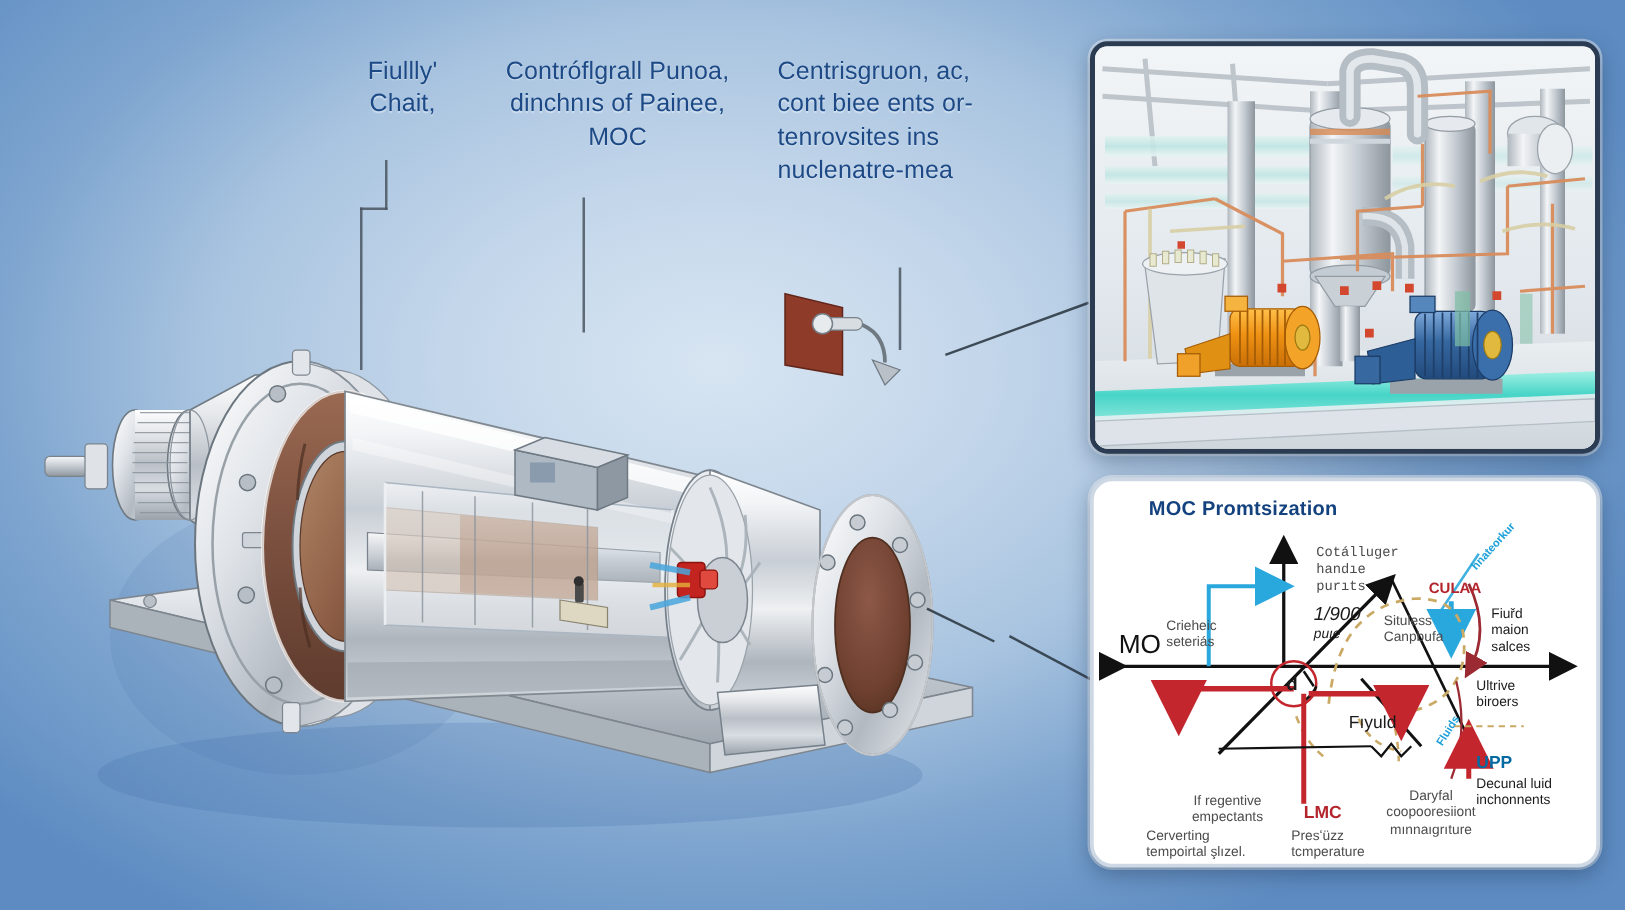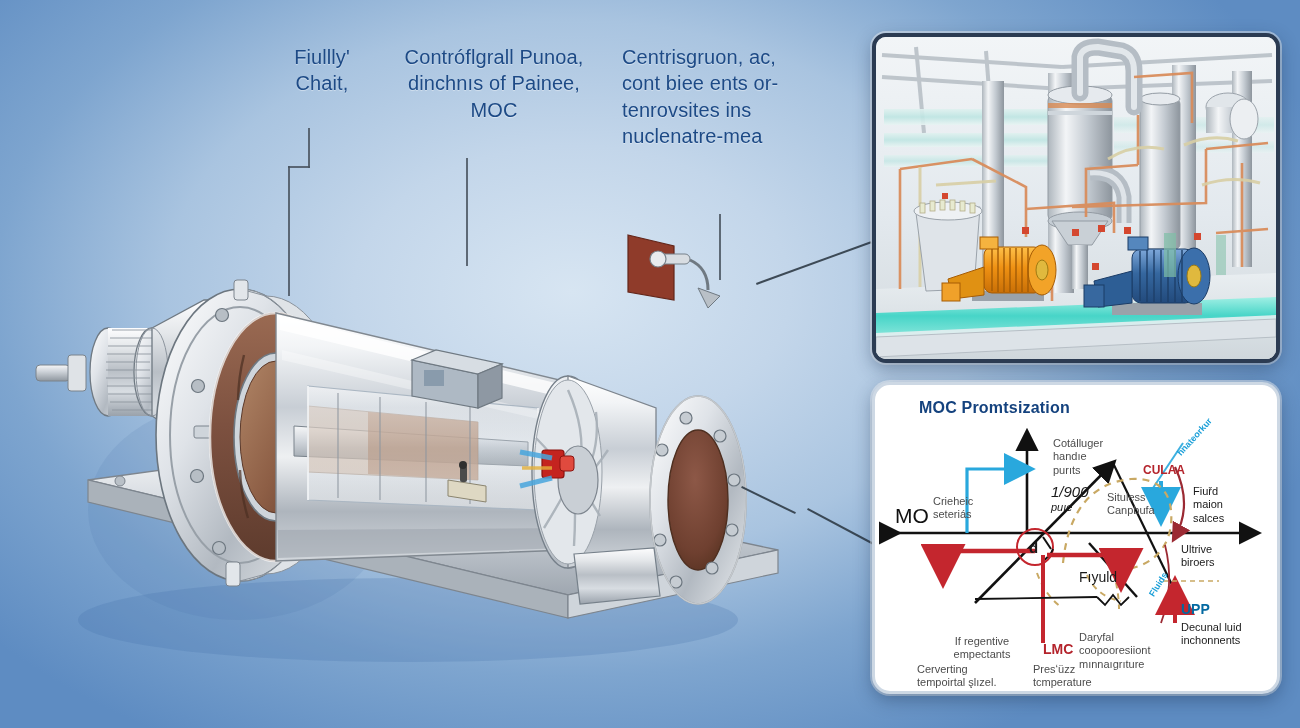--- a/index.html
+++ b/index.html
@@ -578,21 +578,21 @@
       <polyline points="222,212 230,220 238,210 246,220 254,212" fill="none" stroke="#111" stroke-width="1.8"></polyline>
     </svg>
 
     <div class="moc-lbl big" style="left:20px; top:118px;">MO</div>
 
     <div class="moc-lbl grey" style="left:58px; top:110px;">
       <div>Crieheic</div>
       <div>seteriás</div>
     </div>
 
-    <div class="moc-lbl grey" style="left:178px; top:52px;">
+    <div class="moc-lbl grey" style="left:178px; top:52px;font-family:Liberation Mono, monospace;">
       <div>Cotálluger</div>
       <div>handıe</div>
       <div>purıts</div>
     </div>
 
     <div class="moc-lbl" style="left:176px; top:98px;font-style:italic;">
       <div style="font-size:15px;">1/900</div>
       <div>puıe</div>
     </div>
 
@@ -636,21 +636,21 @@
 
     <div class="moc-lbl red" style="left:168px; top:256px; font-size:14px;">LMC</div>
 
     <div class="moc-lbl grey" style="left:158px; top:278px;">
       <div>Presʻüzz</div>
       <div>tcmperature</div>
     </div>
 
     <div class="moc-lbl" style="left:204px; top:184px; font-size:14px;">Fıyuld</div>
 
-    <div class="moc-lbl grey" style="left:204px; top:246px;">
+    <div class="moc-lbl grey" style="left:234px; top:246px;text-align:center;">
       <div>Daryfal</div>
       <div>coopooresiiont</div>
       <div>mınnaıgrıture</div>
     </div>
 
     <div class="moc-lbl" style="left:154px; top:154px; font-size:15px; font-weight:bold;">d</div>
 
     <div class="moc-lbl cyan" style="left:272px; top:208px; font-size:9px; transform:rotate(-58deg); transform-origin:0 0;">Fluids</div>
   </div>
 

